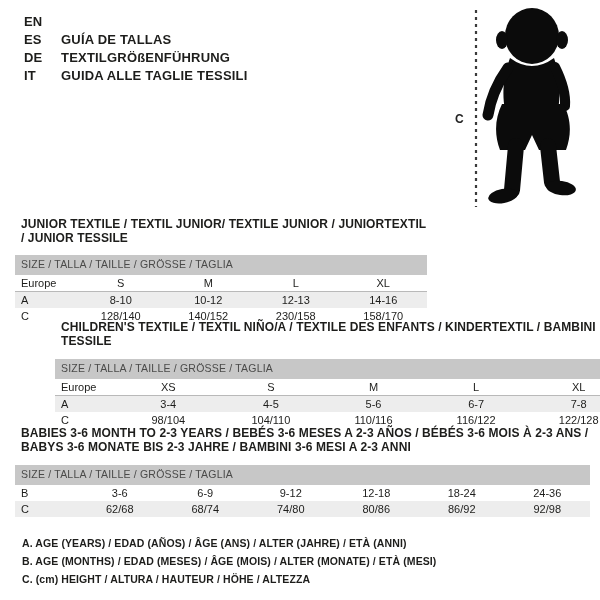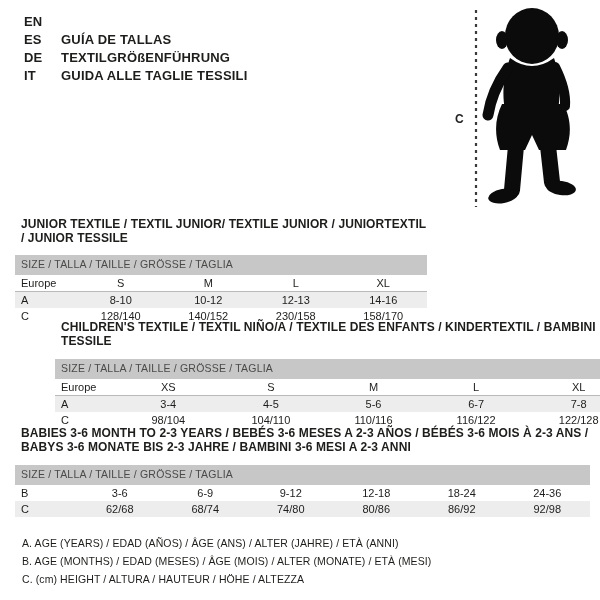--- a/index.html
+++ b/index.html
@@ -27,21 +27,21 @@
   td{padding:0;}
   .band{background:#c7c7c7;color:#4a4a49;font-size:10.5px;height:15px;
         padding:1px 0 4px 6px;letter-spacing:.2px;}
   .data-row td{font-size:11px;height:16px;text-align:center;}
   .data-row td.lbl{text-align:left;padding-left:6px;}
   .data-row.shaded td{background:#ededed;}
   .data-row.hdr td{border-bottom:1px solid #b9b9b9;}
 
   
   .footnotes{position:absolute;left:22px;top:534px;}
-  .footnote{font-weight:normal;font-size:10.5px;line-height:18px;letter-spacing:.1px;}
+  .footnote{font-weight:bold;font-size:10.5px;line-height:18px;letter-spacing:.1px;}
 </style>
 </head>
 <body>
 
 <div id="page">
 
   <div class="lang-list">
     <div class="lang-row">
       <span class="lang-code">EN</span>
     </div>

